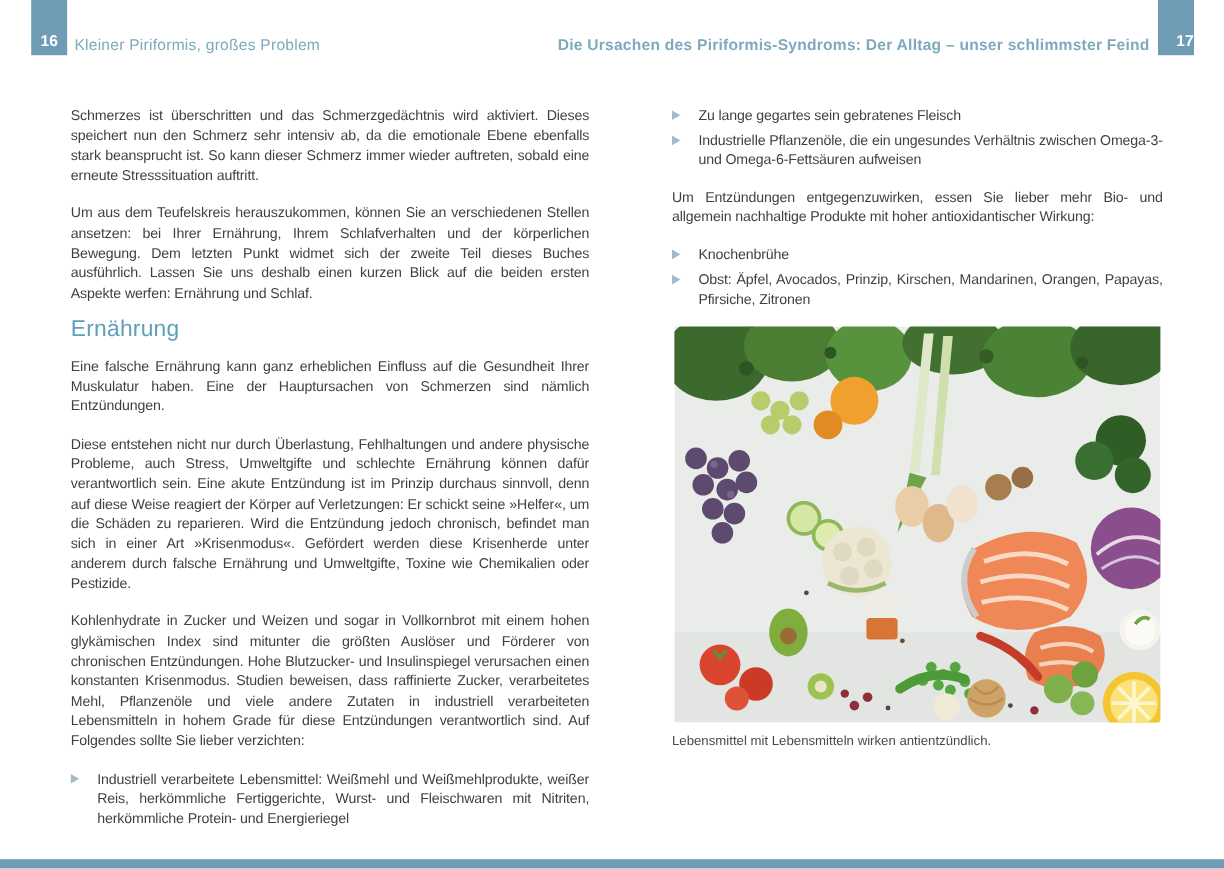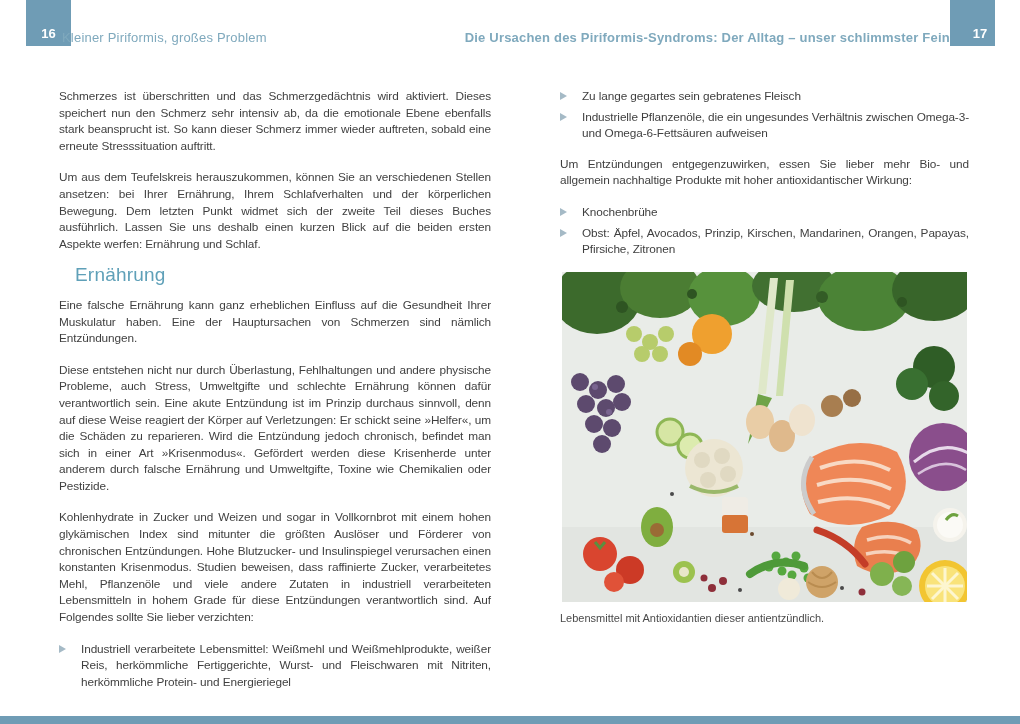--- a/index.html
+++ b/index.html
@@ -5,34 +5,34 @@
   :root{
     --accent:#6f9cb5; --header-text:#7fa9bd; --heading:#5fa0b8;
     --body:#3f3f3f; --bullet:#a5bac6; --caption:#4a4a4a; --photo-bg:#e9ece8;
   }
   *{margin:0;padding:0;box-sizing:border-box;}
   html,body{background:#fff;}
   body{font-family:"Liberation Sans","DejaVu Sans",sans-serif;}
   .spread{position:relative;width:1020px;height:724px;background:#fff;overflow:hidden;}
 
   
-  .folio-box{position:absolute;top:0;width:45px;height:46px;background:var(--accent);
+  .folio-box{position:absolute;top:0;width:30px;height:46px;background:var(--accent);
     color:#fff;font-size:13px;font-weight:bold;display:flex;align-items:flex-end;
     justify-content:center;padding-bottom:5px;}
   .folio-box.l{left:26px;} .folio-box.r{right:25px;padding-left:15px;}
   .running-head{position:absolute;top:30px;font-size:13px;color:var(--header-text);letter-spacing:.2px;}
   .running-head.l{left:62px;} .running-head.r{right:62px;text-align:right;font-weight:bold;}
 
   
   .col{position:absolute;top:88px;color:var(--body);font-size:11.8px;line-height:16.6px;
     letter-spacing:-0.1px;text-align:justify;hyphens:auto;}
   .col-left{left:59px;width:432px;}
   .col-right{left:560px;width:409px;}
   .col p{margin:0 0 15px 0;}
-  h2.section{font-size:19px;font-weight:400;color:var(--heading);margin:6px 0 13px 16px;
+  h2.section{font-size:19px;font-weight:400;color:var(--heading);margin:6px 0 13px 0;
     letter-spacing:.2px;}
   ul.bullets{list-style:none;margin:0 0 14px 0;}
   ul.bullets li{display:flex;margin-bottom:4px;}
   ul.bullets .marker{flex:0 0 22px;padding-top:4px;}
   ul.bullets .tri{display:block;width:0;height:0;border-left:7px solid var(--bullet);
     border-top:4.5px solid transparent;border-bottom:4.5px solid transparent;}
   ul.bullets .btxt{flex:1;}
 
   figure.photo{margin:13px 0 0 2px;width:405px;height:330px;}
   figure.photo svg{display:block;}
@@ -230,17 +230,17 @@
         <circle cx="150" cy="316" r="4" fill="#8e2f3a"></circle>
           <circle cx="161" cy="309" r="4" fill="#8e2f3a"></circle>
         <circle cx="142" cy="306" r="3.5" fill="#8e2f3a"></circle>
           <circle cx="300" cy="320" r="3.5" fill="#8e2f3a"></circle>
         <circle cx="178" cy="318" r="2" fill="#4a4a4a"></circle>
           <circle cx="280" cy="316" r="2" fill="#4a4a4a"></circle>
         <circle cx="110" cy="222" r="2" fill="#4a4a4a"></circle>
           <circle cx="190" cy="262" r="2" fill="#6b4a2e"></circle>
       </svg>
     </figure>
-    <div class="caption">Lebensmittel mit Antioxidantien dieser antientzündlich.</div>
+    <div class="caption">Lebensmittel mit Lebensmitteln wirken antientzündlich.</div>
   </div>
 
   <div class="footer-bar"></div>
 </div>
 
 </body></html>

